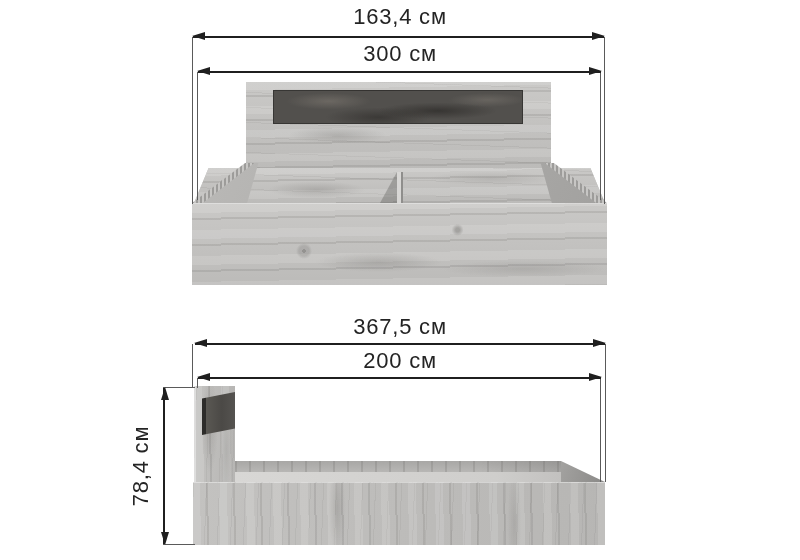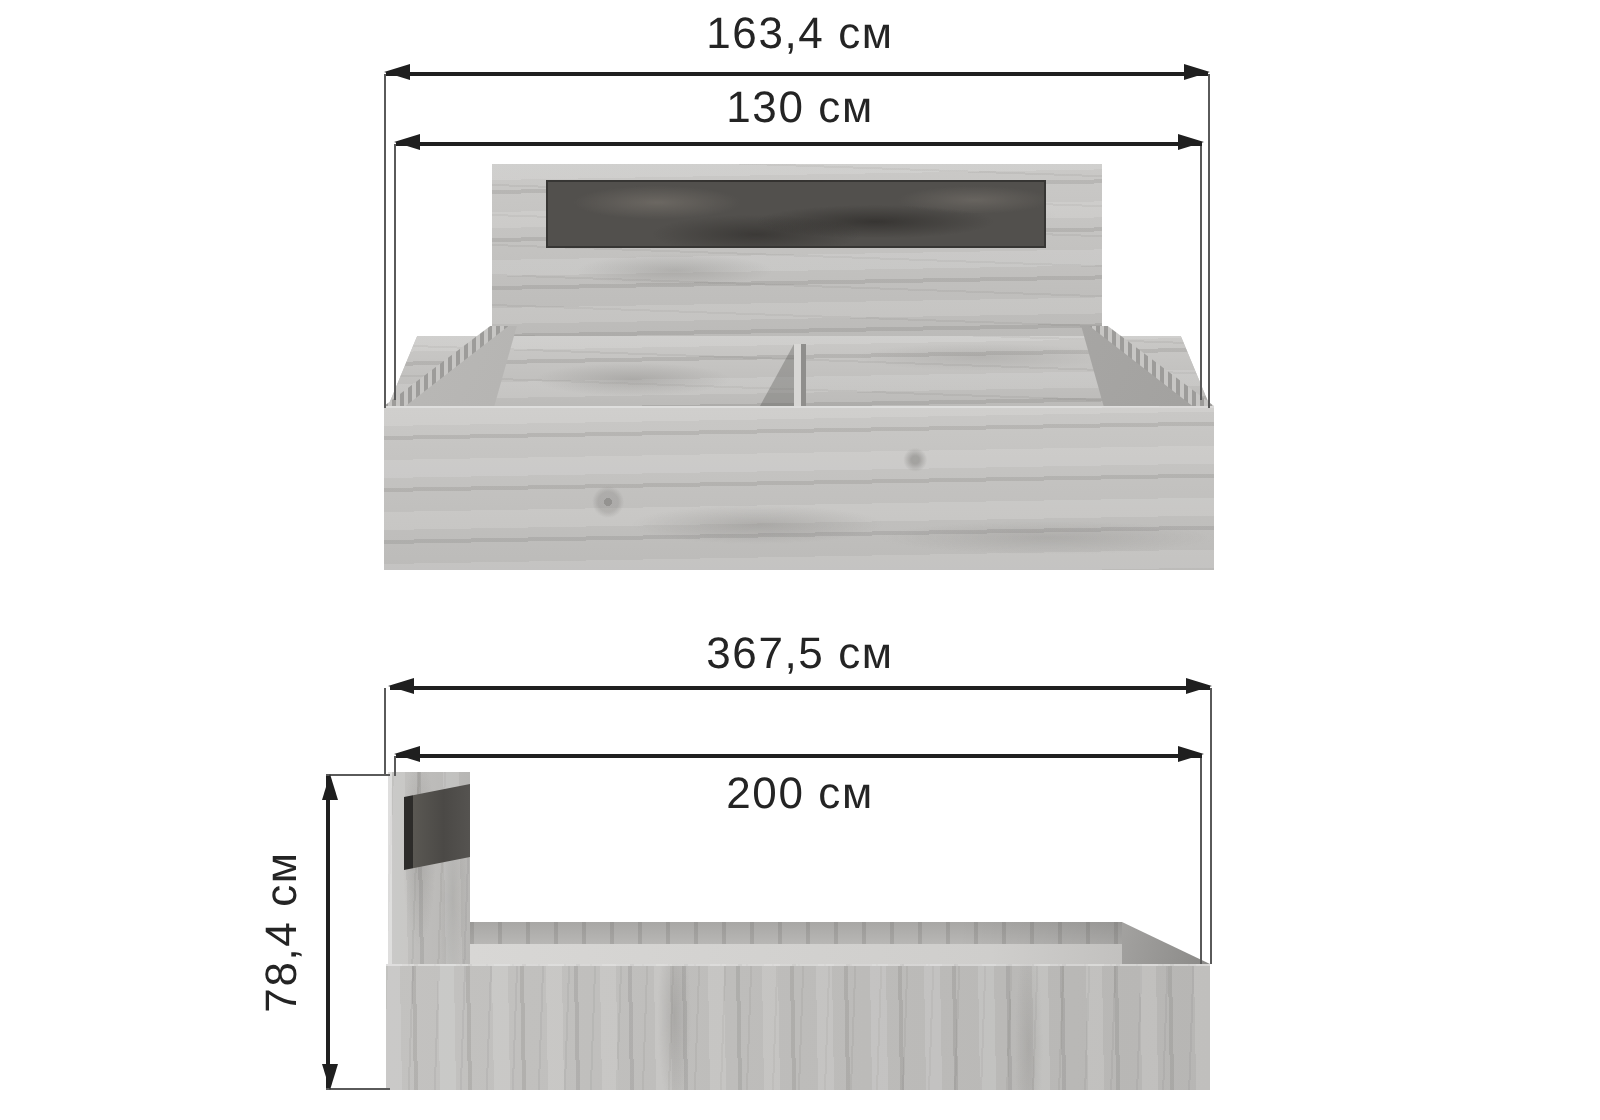--- a/index.html
+++ b/index.html
@@ -94,21 +94,21 @@
     <div class="ext" style="left:604px;top:37px;height:167px;"></div>
     <div class="ext" style="left:197px;top:72px;height:128px;"></div>
     <div class="ext" style="left:600px;top:72px;height:128px;"></div>
 
     <div class="dlabel" style="left:400px;top:5px;">163,4 см</div>
     <div class="dim-h" style="left:193px;top:36px;width:411px;">
       <i class="arr al"></i>
       <i class="arr ar"></i>
     </div>
 
-    <div class="dlabel" style="left:400px;top:42px;">130 см</div>
+    <div class="dlabel" style="left:400px;top:42px;">300 см</div>
     <div class="dim-h" style="left:198px;top:71px;width:403px;">
       <i class="arr al"></i>
       <i class="arr ar"></i>
     </div>
   </div>
 
   <div>
 
     <div class="abs woodV" style="left:194px;top:386px;width:41px;height:97px;border-left:2px solid rgba(255,255,255,.55);box-sizing:border-box;"></div>
 
@@ -136,21 +136,21 @@
     <div class="ext" style="left:600px;top:378px;height:104px;"></div>
     <div class="tick" style="left:163px;top:387px;width:32px;"></div>
     <div class="tick" style="left:163px;top:544px;width:32px;"></div>
 
     <div class="dlabel" style="left:400px;top:315px;">367,5 см</div>
     <div class="dim-h" style="left:195px;top:343px;width:410px;">
       <i class="arr al"></i>
       <i class="arr ar"></i>
     </div>
 
-    <div class="dlabel" style="left:400px;top:349px;margin-top:36px;">200 см</div>
+    <div class="dlabel" style="left:400px;top:349px;">200 см</div>
     <div class="dim-h" style="left:198px;top:377px;width:403px;">
       <i class="arr al"></i>
       <i class="arr ar"></i>
     </div>
 
     <div class="dlabel vert" style="left:141px;top:466px;">78,4 см</div>
     <div class="dim-v" style="left:163px;top:388px;height:156px;">
       <i class="arr up"></i>
       <i class="arr dn"></i>
     </div>

